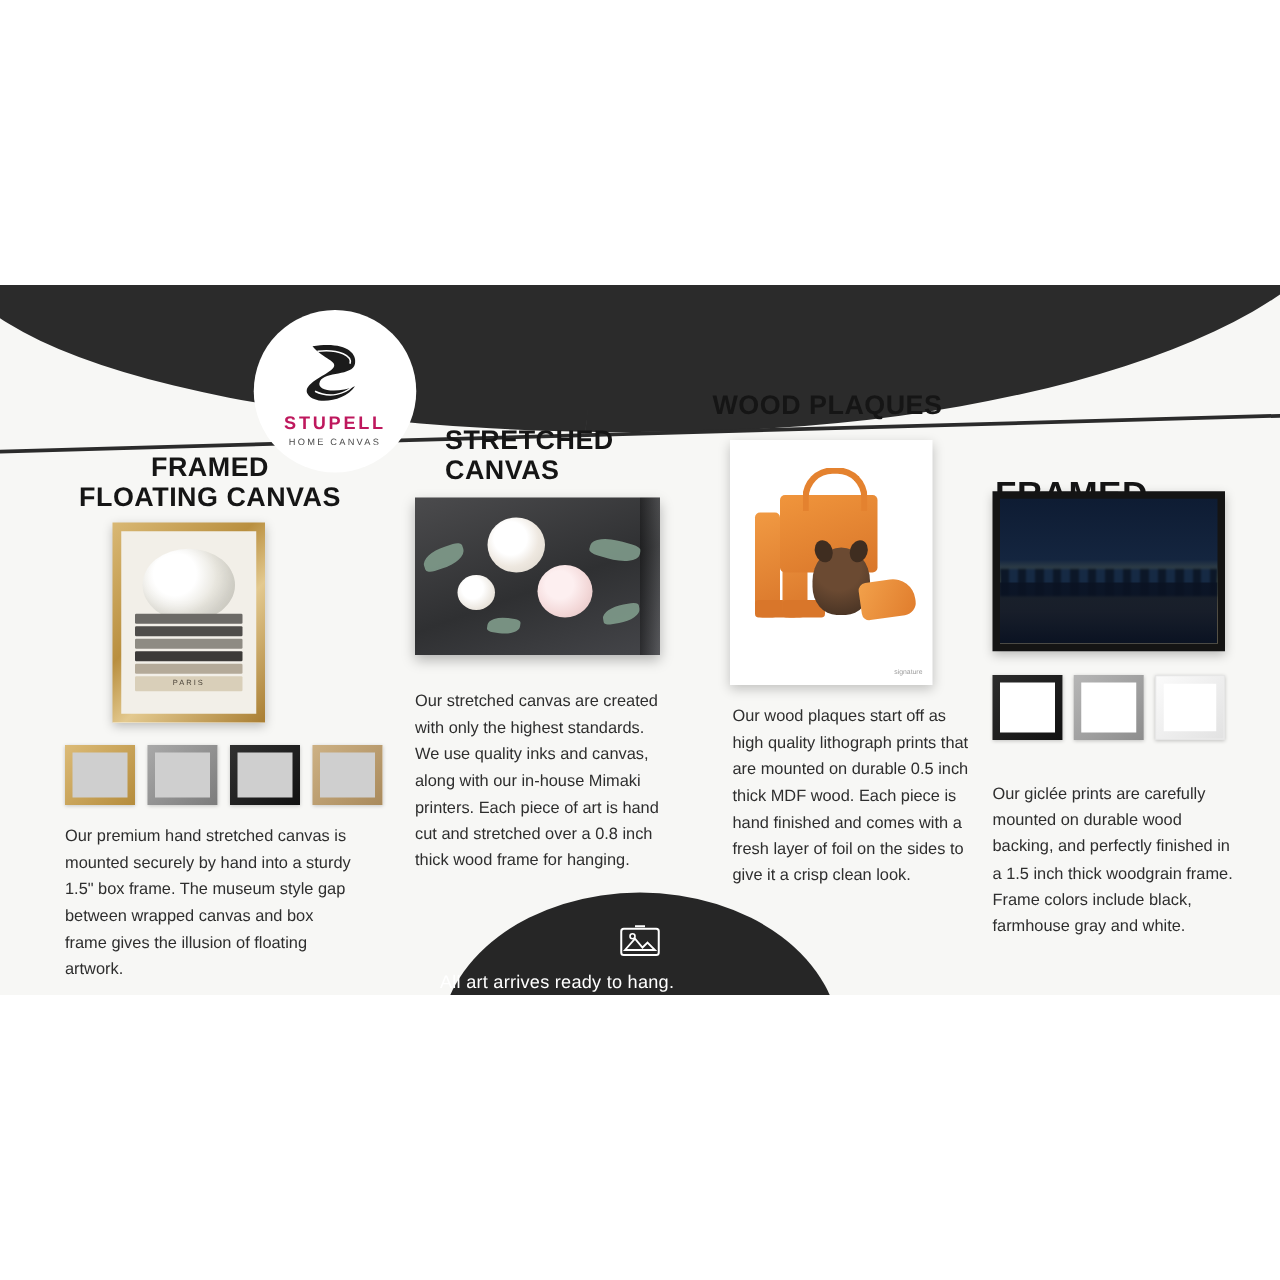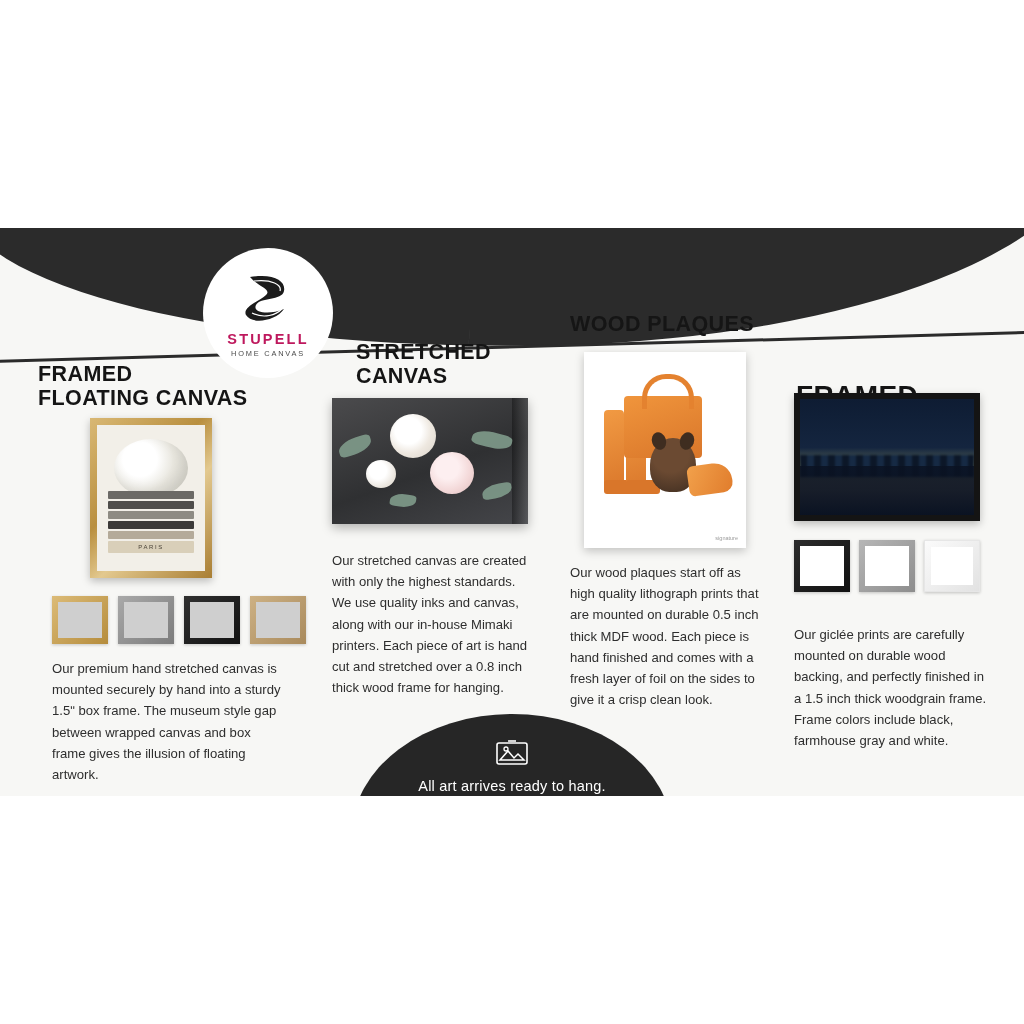--- a/index.html
+++ b/index.html
@@ -69,21 +69,20 @@
     position: absolute;
     left: 352px; bottom: -118px;
     width: 320px; height: 200px;
     background: #262626;
     border-top-left-radius: 160px 120px;
     border-top-right-radius: 160px 120px;
   }
   .ready-text {
     position: absolute;
     left: 0; right: 0; top: 64px;
-    text-align: center;
     color: #fff;
     font-size: 14.5px;
     letter-spacing: .2px;
   }
   .pic-icon {
     position: absolute;
     left: 50%; top: 24px;
     transform: translateX(-50%);
   }
 
@@ -235,21 +234,21 @@
   .dog::after  { right: 2px; transform: rotate(18deg); }
   .scarf {
     position: absolute; left: 104px; top: 112px; width: 44px; height: 30px;
     background: linear-gradient(120deg,#f2a14b,#e07c2c);
     border-radius: 6px 18px 10px 6px;
     transform: rotate(-8deg);
   }
   .plaque-sig {
     position: absolute; right: 8px; bottom: 7px; font-size: 5.5px; color: #9b9b9b;
   }
-  #c3 .col-body { position: absolute; top: 334px; left: 8px; width: 196px; }
+  #c3 .col-body { position: absolute; top: 334px; left: 24px; width: 196px; }
 
   
   #c4 { left: 790px; width: 210px; }
   #c4 .col-title { position: absolute; top: 152px; left: 6px; font-size: 28px; width: 205px; }
   .giclee {
     position: absolute; top: 165px; left: 4px;
     width: 186px; height: 128px;
     background: #141414; padding: 6px;
     box-shadow: 0 3px 8px rgba(0,0,0,.25);
   }
@@ -299,21 +298,21 @@
         <path d="M10 8 C34 4 46 12 44 22 C42 32 20 28 16 36 C12 44 30 46 44 40
                  C36 52 12 56 6 46 C2 38 20 32 26 26 C32 20 18 18 10 8 Z" fill="#1b1b1b"></path>
         <path d="M14 12 C32 10 42 16 40 22" fill="none" stroke="#ffffff" stroke-width="1.2"></path>
         <path d="M12 44 C24 50 36 46 42 40" fill="none" stroke="#ffffff" stroke-width="1.2"></path>
       </svg>
       <div class="l1">STUPELL</div>
       <div class="l2">HOME CANVAS</div>
     </div>
 
     <div class="col" id="c1">
-      <div class="col-title" style="white-space:pre-line;">FRAMED
+      <div class="col-title" style="white-space:pre-line;text-align:center;">FRAMED
 FLOATING CANVAS</div>
 
       <div class="art1-wrap">
         <div class="frame-gold">
           <div class="inner">
             <div class="hydrangea"></div>
             <div class="books">
               <div class="bk1"></div>
               <div class="bk2"></div>
               <div class="bk3"></div>

